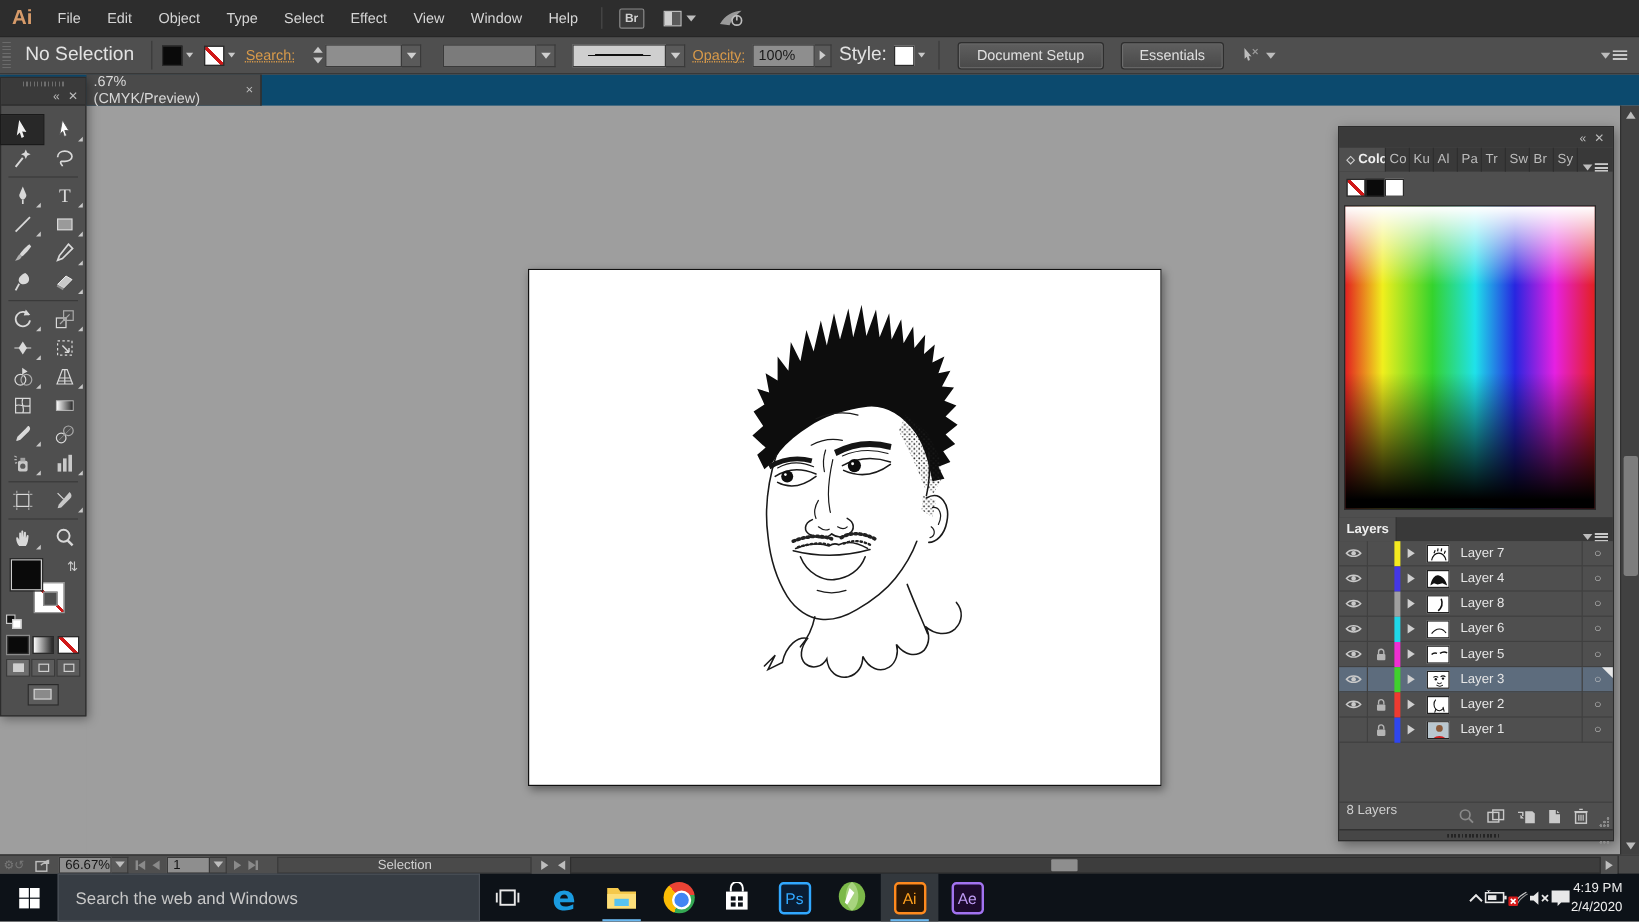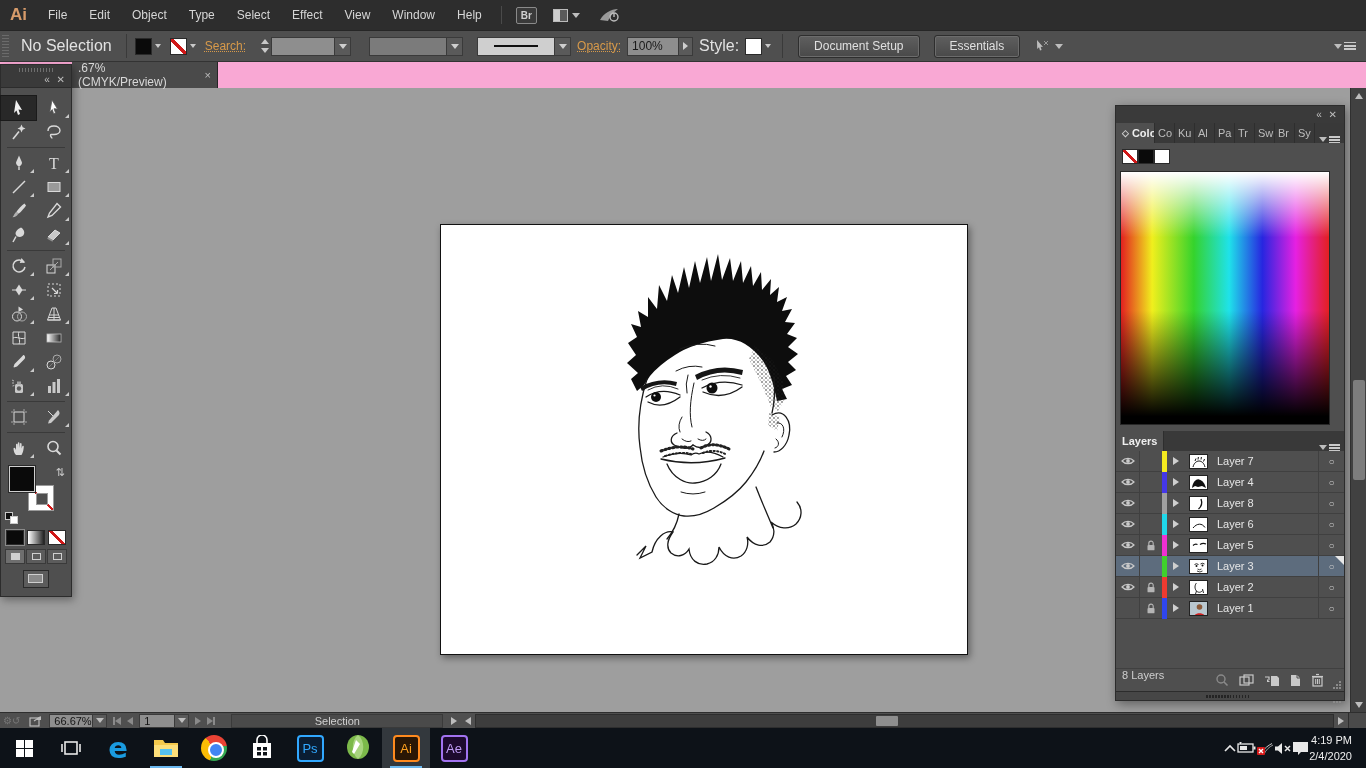--- a/index.html
+++ b/index.html
@@ -43,21 +43,21 @@
   .dd-btn i{width:0;height:0;border-left:4px solid transparent;border-right:4px solid transparent;border-top:5px solid #cfcfcf}
   .exp-btn{width:14px;height:19px;background:#5a5a5a;border:1px solid #3a3a3a;border-left:none;display:inline-flex;align-items:center;justify-content:center;vertical-align:middle}
   .exp-btn i{width:0;height:0;border-top:4px solid transparent;border-bottom:4px solid transparent;border-left:5px solid #cfcfcf}
   .stroke-line{width:78px;height:19px;background:#cfcfcf;border:1px solid #3a3a3a;display:inline-flex;align-items:center;vertical-align:middle}
   .stroke-line b{display:block;width:64px;height:2px;margin:0 auto;background:radial-gradient(ellipse at center,#111 60%,transparent 61%)}
   .cb-btn{height:21px;background:linear-gradient(#5e5e5e,#4a4a4a);border:1px solid #6c6c6c;outline:1px solid #2e2e2e;border-radius:2px;color:#e0e0e0;font-size:12px;padding:0 14px;margin:0 8px;display:inline-flex;align-items:center}
   .pmenu{margin-left:auto;margin-right:10px;display:flex;align-items:center;gap:2px}
   .pmenu .lines{width:12px;height:8px;background:repeating-linear-gradient(to bottom,#c9c9c9 0 1.5px,transparent 1.5px 3.2px)}
 
   
-  .tabbar{position:absolute;left:0;top:62px;width:1366px;height:26px;background:#f9a8d4;z-index:40}
+  .tabbar{position:absolute;left:0;top:62px;width:1366px;height:26px;background:#0c4a6e;z-index:40}
   .doc-tab{position:absolute;left:72px;top:0;height:26px;width:146px;background:#4a4a4a;border-right:1px solid #262626;display:flex;align-items:center;color:#d8d8d8;font-size:12px;padding:0 6px}
   .tab-close{margin-left:8px;color:#bdbdbd;font-size:11px}
 
   
   .toolpanel{position:absolute;left:0;top:64px;width:72px;background:#4f4f4f;border:1px solid #2c2c2c;box-shadow:2px 3px 8px rgba(0,0,0,.35);z-index:45}
   .tool-header{height:23px;background:#3a3a3a;border-bottom:1px solid #2c2c2c;position:relative}
   .tool-header .dots{position:absolute;left:18px;top:3px;width:36px;height:4px;background:repeating-linear-gradient(to right,#6e6e6e 0 1px,transparent 1px 3px)}
   .tool-header .hbtns{position:absolute;right:4px;top:9px;color:#bdbdbd;font-size:10px;letter-spacing:2px}
   .tool-row{display:flex}
   .tool-cell{width:35px;height:24px;display:flex;align-items:center;justify-content:center;position:relative}
@@ -943,20 +943,23 @@
 
 <div class="taskbar">
   <div class="tb-start">
       <span class="win-grid">
         <i></i>
         <i></i>
         <i></i>
         <i></i>
       </span>
     </div>
+  <div class="tb-search">
+      <span>Search the web and Windows</span>
+    </div>
   <div class="tb-taskview">
     <svg width="22" height="18" viewBox="0 0 22 18">
         <rect x="5" y="3" width="12" height="12" fill="none" stroke="#e8e8e8" stroke-width="1.6"></rect>
         <path d="M2 5 L2 13 M20 5 L20 13" stroke="#e8e8e8" stroke-width="1.6" fill="none"></path>
       </svg>
   </div>
   <div id="tb-apps" style="display:flex">
       <div class="tb-app">
         <span class="edge-e">e</span>
       </div>

